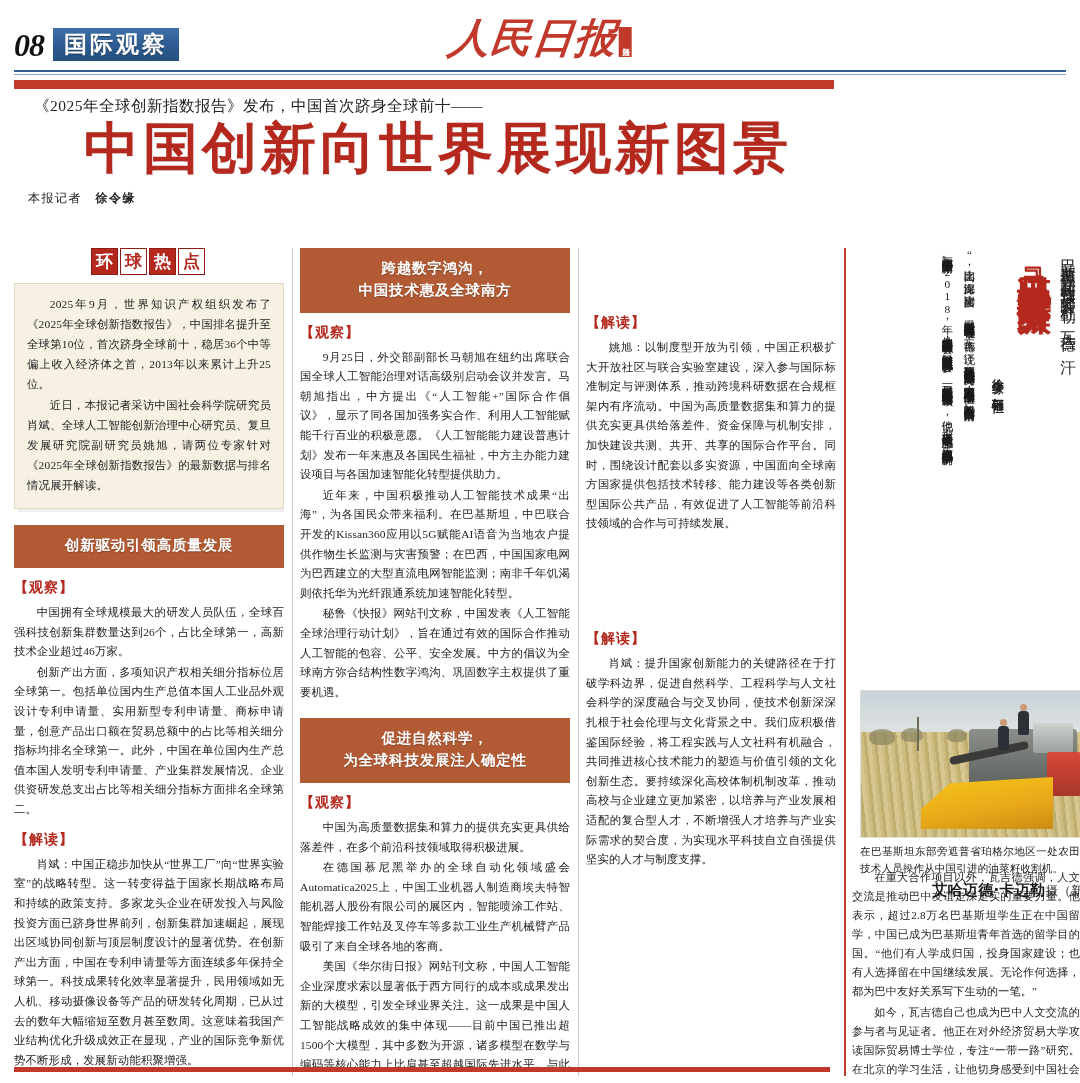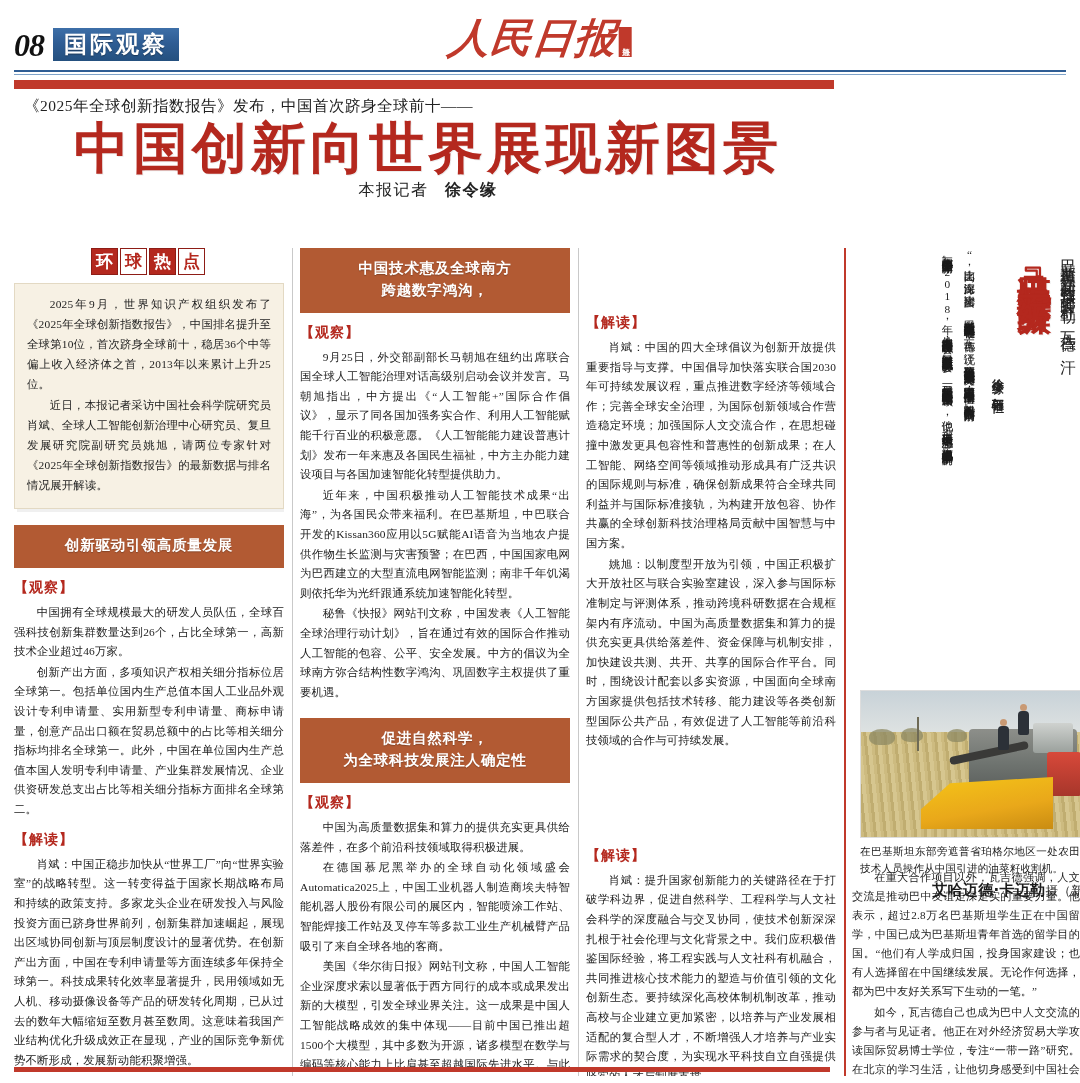--- a/index.html
+++ b/index.html
@@ -41,29 +41,29 @@
   .mast-date { font-size:13px; color:#222; letter-spacing:.5px; }
   .mast-meta { font-size:10px; color:#333; margin-top:4px; letter-spacing:.2px; }
   .mast-meta span { margin-left:12px; }
   .rule-blue { position:absolute; left:14px; right:14px; top:70px; height:2px; background:#2f5d94; }
   .rule-blue2 { position:absolute; left:14px; right:14px; top:74px; height:1px; background:#7fa3c9; }
 
   
   .redband { position:absolute; left:14px; top:80px; width:820px; height:9px; background:#c0392b; }
 
   
-  .headline-wrap { position:absolute; left:18px; top:96px; width:820px; }
+  .headline-wrap { position:absolute; left:28px; top:96px; width:820px; }
   .shoulder { font-size:15.5px; color:#222; letter-spacing:.5px; padding-left:6px;
     font-family:"Liberation Serif",serif; }
   .mainhead {
     text-align:center; font-family:"DejaVu Serif","Liberation Serif",serif;
     font-weight:bold; font-size:55px; color:#b4281e; letter-spacing:4px;
     margin-top:1px; line-height:1.08; text-shadow: 1px 1px 0 rgba(0,0,0,.07);
   }
-  .byline-top { text-align:center; font-size:16px; color:#222; margin-top:3px; letter-spacing:1.5px; }
+  .byline-top { font-size:12px; color:#222; margin-top:13px; letter-spacing:1.5px; }
   .byline-top b { font-weight:bold; }
 
   
   .body { position:absolute; left:14px; top:248px; width:1052px; height:828px; }
   .col { position:absolute; top:0; }
   .c1 { left:0;   width:270px; }
   .c2 { left:286px; width:270px; }
   .c3 { left:572px; width:250px; }
   .c4 { left:838px; width:228px; }
 
@@ -237,22 +237,22 @@
 
         <div class="kicker">【解读】</div>
         <p class="para">肖斌：中国正稳步加快从“世界工厂”向“世界实验室”的战略转型。这一转变得益于国家长期战略布局和持续的政策支持。多家龙头企业在研发投入与风险投资方面已跻身世界前列，创新集群加速崛起，展现出区域协同创新与顶层制度设计的显著优势。在创新产出方面，中国在专利申请量等方面连续多年保持全球第一。科技成果转化效率显著提升，民用领域如无人机、移动摄像设备等产品的研发转化周期，已从过去的数年大幅缩短至数月甚至数周。这意味着我国产业结构优化升级成效正在显现，产业的国际竞争新优势不断形成，发展新动能积聚增强。</p>
 
       </div>
     </div>
 
     <div class="col c2">
       <div class="clip">
         <div class="sec-bar c2bar">
+          <div>跨越数字鸿沟，</div>
           <div>中国技术惠及全球南方</div>
-          <div>跨越数字鸿沟，</div>
         </div>
 
         <div class="kicker">【观察】</div>
         <p class="para">9月25日，外交部副部长马朝旭在纽约出席联合国全球人工智能治理对话高级别启动会议并发言。马朝旭指出，中方提出《“人工智能+”国际合作倡议》，显示了同各国加强务实合作、利用人工智能赋能千行百业的积极意愿。《人工智能能力建设普惠计划》发布一年来惠及各国民生福祉，中方主办能力建设项目与各国加速智能化转型提供助力。</p>
         <p class="para">近年来，中国积极推动人工智能技术成果“出海”，为各国民众带来福利。在巴基斯坦，中巴联合开发的Kissan360应用以5G赋能AI语音为当地农户提供作物生长监测与灾害预警；在巴西，中国国家电网为巴西建立的大型直流电网智能监测；南非千年饥渴则依托华为光纤跟通系统加速智能化转型。</p>
         <p class="para">秘鲁《快报》网站刊文称，中国发表《人工智能全球治理行动计划》，旨在通过有效的国际合作推动人工智能的包容、公平、安全发展。中方的倡议为全球南方弥合结构性数字鸿沟、巩固数字主权提供了重要机遇。</p>
 
         <div class="sec-bar">
           <div>促进自然科学，</div>
           <div>为全球科技发展注人确定性</div>
@@ -262,21 +262,20 @@
         <p class="para">中国为高质量数据集和算力的提供充实更具供给落差件，在多个前沿科技领域取得积极进展。</p>
         <p class="para">在德国慕尼黑举办的全球自动化领域盛会Automatica2025上，中国工业机器人制造商埃夫特智能机器人股份有限公司的展区内，智能喷涂工作站、智能焊接工作站及叉停车等多款工业生产机械臂产品吸引了来自全球各地的客商。</p>
         <p class="para">美国《华尔街日报》网站刊文称，中国人工智能企业深度求索以显著低于西方同行的成本或成果发出新的大模型，引发全球业界关注。这一成果是中国人工智能战略成效的集中体现——目前中国已推出超1500个大模型，其中多数为开源，诸多模型在数学与编码等核心能力上比肩甚至超越国际先进水平。与此同时，中国在AI硬件领域也照现出强劲势头，为入工智能提供了坚实支撑。</p>
 
       </div>
     </div>
 
     <div class="col c3">
       <div class="clip">
         <div class="kicker" style="margin-top:66px">【解读】</div>
-        <p class="para">肖斌：中国的四大全球倡议为创新开放提供重要指导与支撑。中国倡导加快落实联合国2030年可持续发展议程，重点推进数字经济等领域合作；完善全球安全治理，为国际创新领域合作营造稳定环境；加强国际人文交流合作，在思想碰撞中激发更具包容性和普惠性的创新成果；在人工智能、网络空间等领域推动形成具有广泛共识的国际规则与标准，确保创新成果符合全球共同利益并与国际标准接轨，为构建开放包容、协作共赢的全球创新科技治理格局贡献中国智慧与中国方案。</p>
         <p class="para">姚旭：以制度型开放为引领，中国正积极扩大开放社区与联合实验室建设，深入参与国际标准制定与评测体系，推动跨境科研数据在合规框架内有序流动。中国为高质量数据集和算力的提供充实更具供给落差件、资金保障与机制安排，加快建设共测、共开、共享的国际合作平台。同时，围绕设计配套以多实资源，中国面向全球南方国家提供包括技术转移、能力建设等各类创新型国际公共产品，有效促进了人工智能等前沿科技领域的合作与可持续发展。</p>
 
         <div class="kicker" style="margin-top:96px">【解读】</div>
         <p class="para">肖斌：提升国家创新能力的关键路径在于打破学科边界，促进自然科学、工程科学与人文社会科学的深度融合与交叉协同，使技术创新深深扎根于社会伦理与文化背景之中。我们应积极借鉴国际经验，将工程实践与人文社科有机融合，共同推进核心技术能力的塑造与价值引领的文化创新生态。要持续深化高校体制机制改革，推动高校与企业建立更加紧密，以培养与产业发展相适配的复合型人才，不断增强人才培养与产业实际需求的契合度，为实现水平科技自立自强提供坚实的人才与制度支撑。</p>
 
       </div>
     </div>
 
     <div class="col c4">
       <div class="vert-article">

